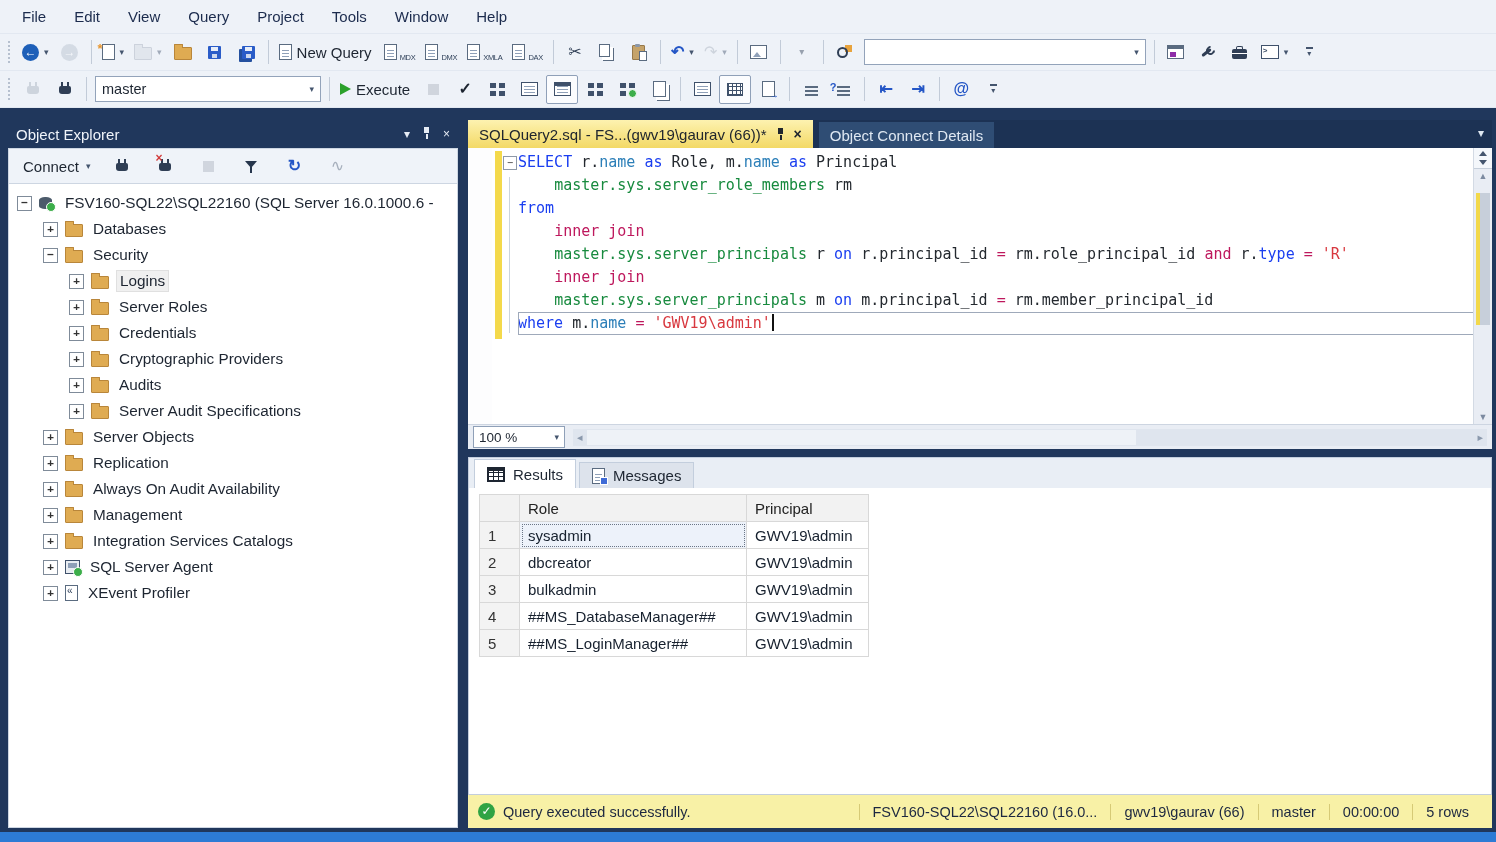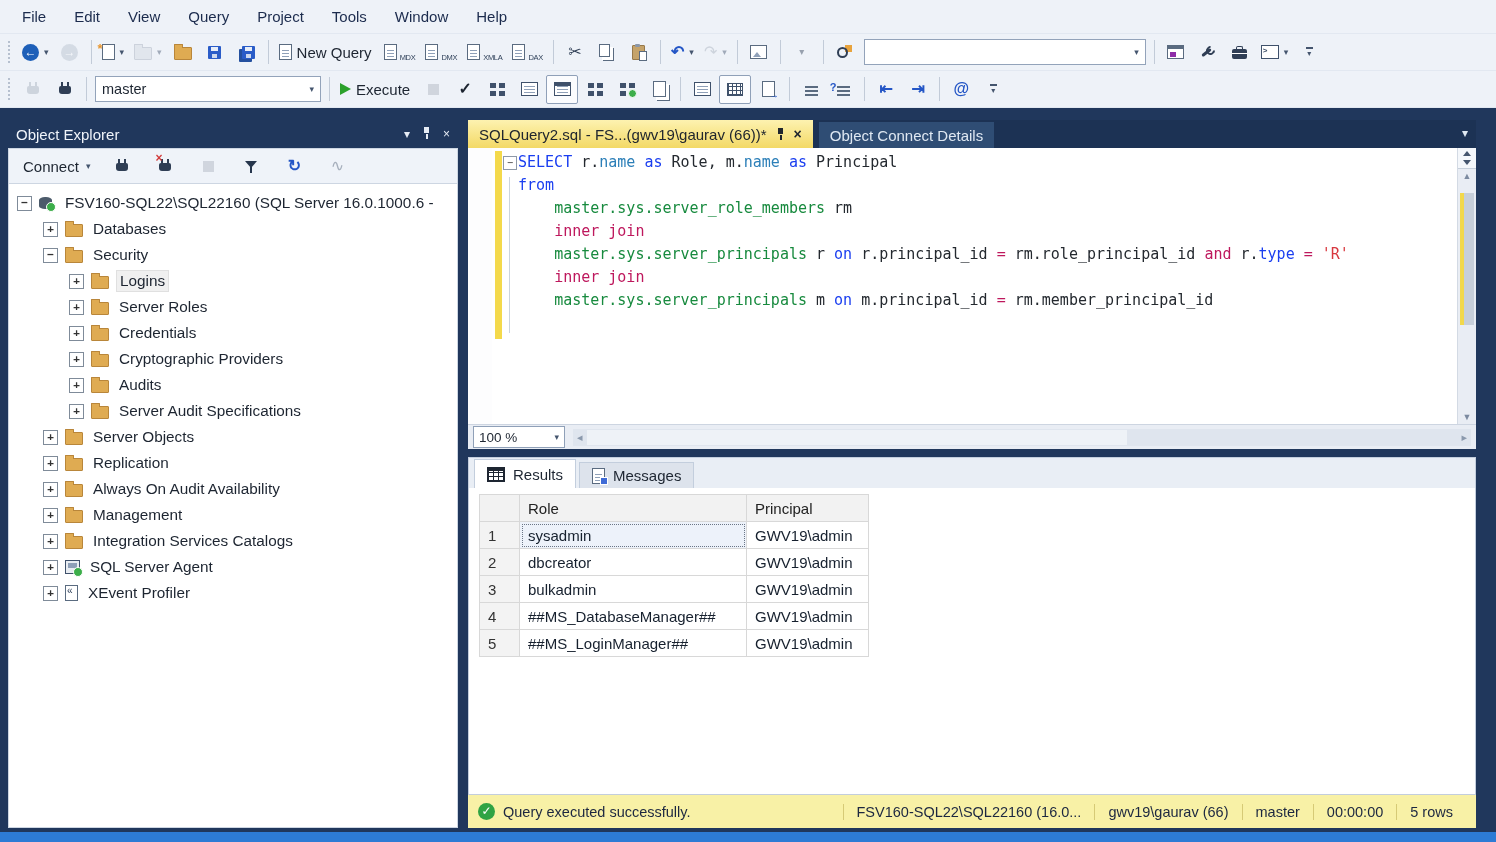--- a/index.html
+++ b/index.html
@@ -98,21 +98,21 @@
   .ic-server::before{content:"";position:absolute;left:0;top:1px;width:13px;height:12px;background:#4c5b6b;border-radius:6px/3px;}
   .ic-server::after{content:"";position:absolute;right:-1px;bottom:-1px;width:8px;height:8px;background:#3cae4a;border:1px solid #fff;border-radius:50%;}
   .ic-agent{width:13px;height:12px;border:1px solid #3f516b;background:#e9edf2;}
   .ic-agent::before{content:"";position:absolute;left:2px;right:2px;top:2px;bottom:5px;background:#8fa0b8;}
   .ic-agent::after{content:"";position:absolute;right:-4px;bottom:-4px;width:8px;height:8px;background:#3cae4a;border:1px solid #fff;border-radius:50%;}
   .pin-css{display:inline-block;position:relative;width:9px;height:13px;color:inherit;}
   .pin-css::before{content:"";position:absolute;top:1px;left:2px;width:5px;height:6px;background:currentColor;}
   .pin-css::after{content:"";position:absolute;bottom:0;left:4px;width:2px;height:5px;background:currentColor;}
 
   
-  .main{flex:1;display:flex;gap:10px;padding:12px 20px 4px 8px;min-height:0;}
+  .main{flex:1;display:flex;gap:10px;padding:12px 4px 4px 8px;min-height:0;}
   .panel{min-width:0;display:flex;flex-direction:column;}
   .oe{width:450px;flex:none;}
   .oe-title{height:28px;display:flex;align-items:center;padding:0 8px;color:#f0f4fa;font-size:15px;}
   .oe-title-btns{margin-left:auto;display:flex;align-items:center;gap:12px;font-size:12px;color:#e6ecf5;}
   .oe-toolbar{height:34px;background:#eff3f9;border:1px solid #cdd6e2;display:flex;align-items:center;gap:17px;padding:0 10px;}
   .oe-toolbar .tbtn{margin:0;padding:0 2px;}
   .oe-tree{flex:1;background:#fff;border:1px solid #cdd6e2;border-top:none;overflow:hidden;padding-top:6px;}
   .trow{height:26px;display:flex;align-items:center;gap:7px;font-size:15.3px;color:#1d2531;white-space:nowrap;}
   .trow .tlbl{padding:1px 3px;}
   .trow.hl .tlbl{background:#f0f0f0;border:1px solid #e0e0e0;}
@@ -512,26 +512,27 @@
           <span class="tab-label">Object Connect Details</span>
         </div>
         <span class="strip-dd">▾</span>
       </div>
 
       <div class="editor">
         <div class="gutter"></div>
         <div class="changebar"></div>
         <div id="codeArea" class="code">
             <div class="cline"><span class="fold">−</span><span class="tk-k">SELECT</span><span class="tk-p"> r.</span><span class="tk-c">name</span><span class="tk-p"> </span><span class="tk-k">as</span><span class="tk-p"> Role, m.</span><span class="tk-c">name</span><span class="tk-p"> </span><span class="tk-k">as</span><span class="tk-p"> Principal</span></div>
+            <div class="cline"><span class="tk-p">    </span><span class="tk-t">master.sys.server_role_members</span><span class="tk-p"> rm</span></div>
             <div class="cline"><span class="tk-k">from</span></div>
-            <div class="cline"><span class="tk-p">    </span><span class="tk-t">master.sys.server_role_members</span><span class="tk-p"> rm</span></div>
             <div class="cline"><span class="tk-p">    </span><span class="tk-g">inner join</span></div>
             <div class="cline"><span class="tk-p">    </span><span class="tk-t">master.sys.server_principals</span><span class="tk-p"> r </span><span class="tk-k">on</span><span class="tk-p"> r.principal_id </span><span class="tk-g">=</span><span class="tk-p"> rm.role_principal_id </span><span class="tk-g">and</span><span class="tk-p"> r.</span><span class="tk-k">type</span><span class="tk-p"> </span><span class="tk-g">=</span><span class="tk-p"> </span><span class="tk-s">'R'</span></div>
             <div class="cline"><span class="tk-p">    </span><span class="tk-g">inner join</span></div>
             <div class="cline"><span class="tk-p">    </span><span class="tk-t">master.sys.server_principals</span><span class="tk-p"> m </span><span class="tk-k">on</span><span class="tk-p"> m.principal_id </span><span class="tk-g">=</span><span class="tk-p"> rm.member_principal_id</span></div>
+            <div class="cline cur"><span class="tk-k">where</span><span class="tk-p"> m.</span><span class="tk-c">name</span><span class="tk-p"> </span><span class="tk-g">=</span><span class="tk-p"> </span><span class="tk-s">'GWV19\admin'</span><span class="caret"></span></div>
             <div class="guide"></div>
           </div>
         <div class="vscroll">
           <div class="split-handle">
               <i></i>
               <i></i>
             </div>
           <div class="sarrow">▲</div>
           <div class="strack">
             <div class="sthumb"></div>

